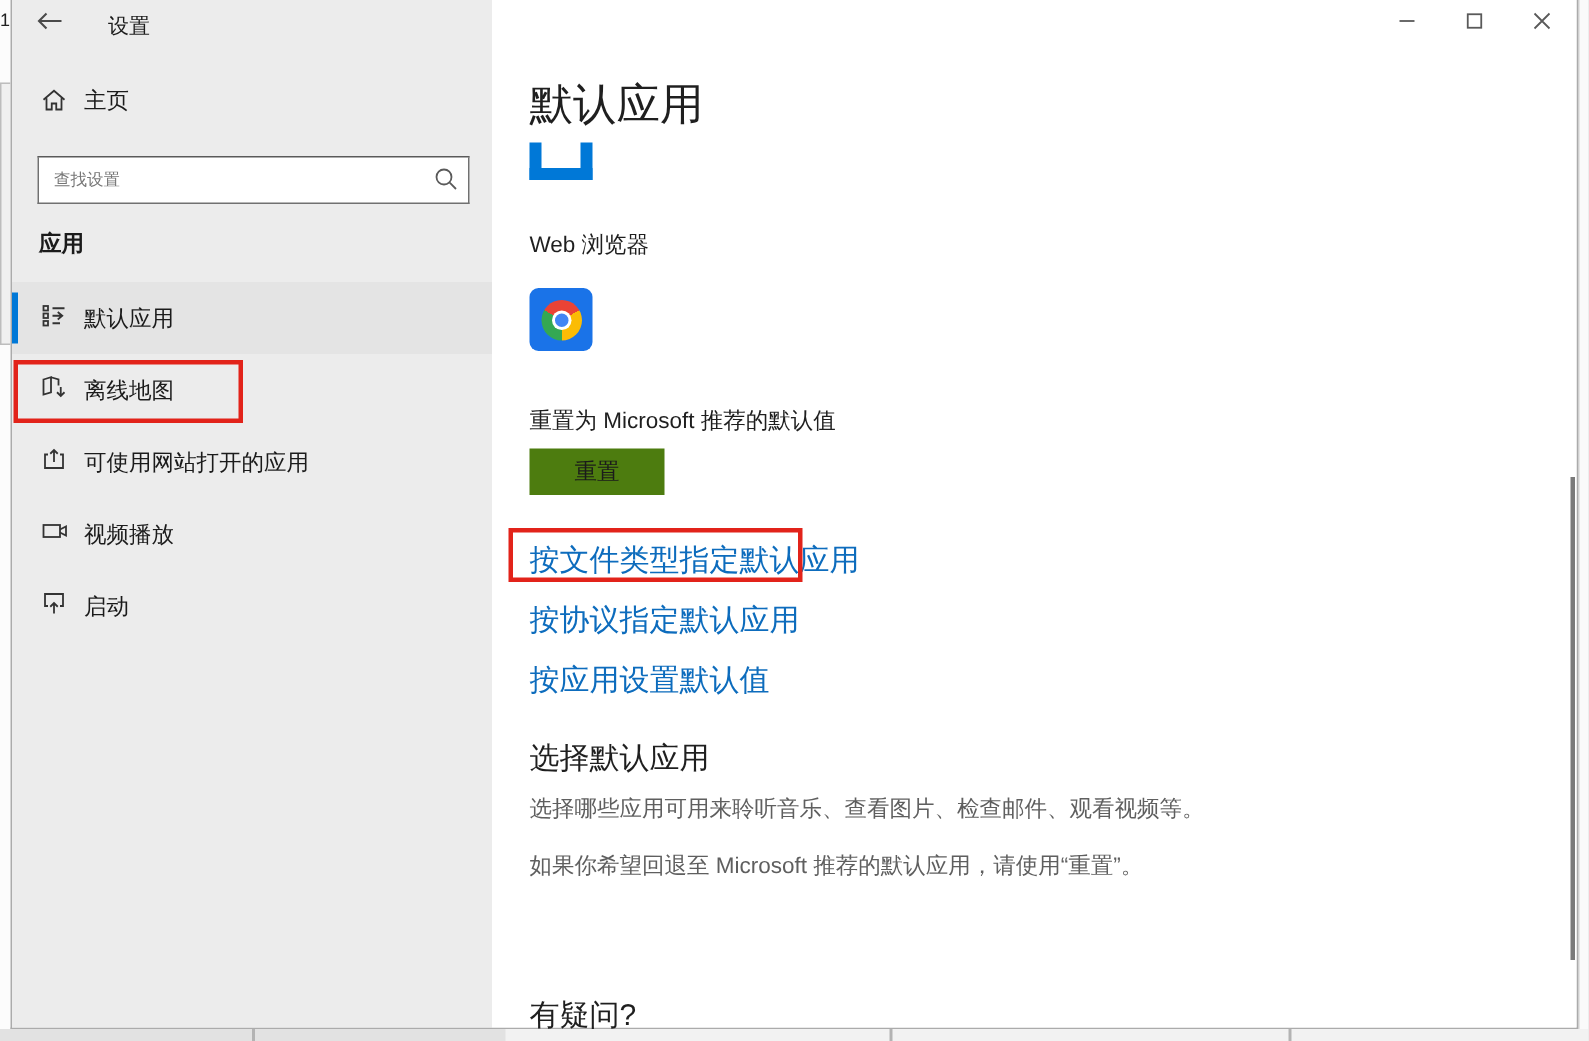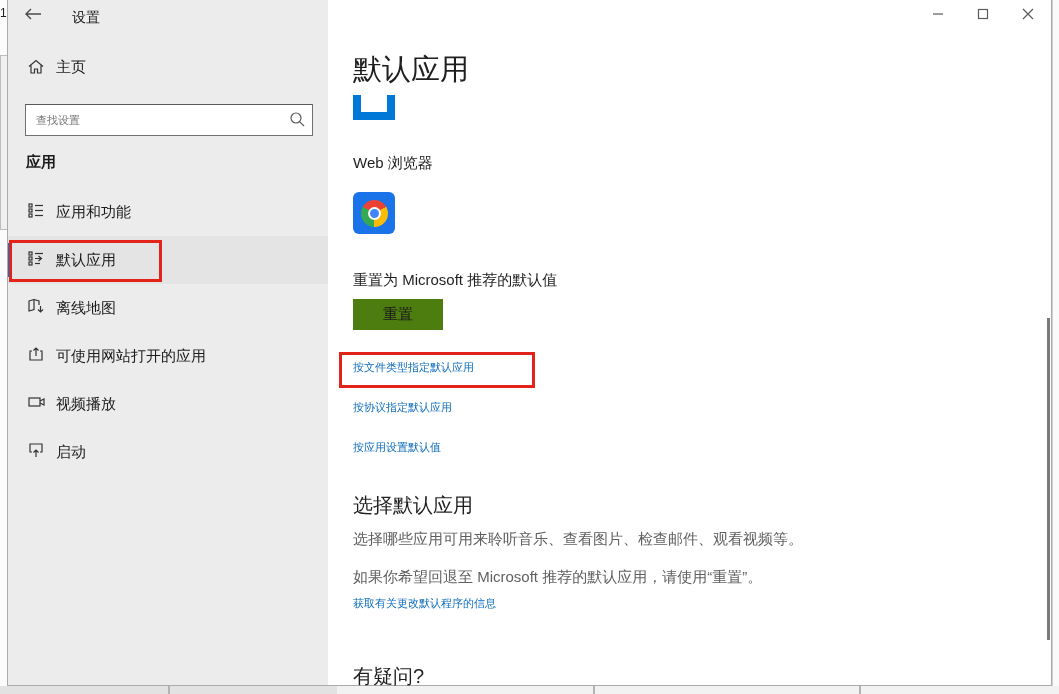--- a/index.html
+++ b/index.html
@@ -60,21 +60,21 @@
   .chrome-ball { position:relative; width:27px; height:27px; border-radius:50%;
                  background:conic-gradient(from 60deg, #fbbc05 0deg 120deg, #34a853 120deg 240deg, #ea4335 240deg 360deg); }
   .chrome-ball::before { content:""; position:absolute; inset:7px; background:#fff; border-radius:50%; }
   .chrome-ball::after  { content:""; position:absolute; inset:9px; background:#4285f4; border-radius:50%; }
   .app-row .app-name { margin-left:10px; margin-top:3px; font-size:15px; color:#1f1f1f; }
 
   .reset-label { position:absolute; left:25px; top:271px; font-size:15px; color:#1f1f1f; }
   .reset-btn { position:absolute; left:25px; top:299px; width:90px; height:31px; background:#4d7c0f; border:none;
                font-size:15px; color:#1b1b1b; cursor:pointer; font-family:inherit; }
 
-  .blue-link { position:absolute; left:25px; font-size:11px; color:#0d6cbd; cursor:pointer; text-decoration:none; }
+  .blue-link { position:absolute; left:25px; font-size:20px; color:#0d6cbd; cursor:pointer; text-decoration:none; }
   .link-1 { top:360px; } .link-2 { top:400px; } .link-3 { top:440px; }
 
   .section-title { position:absolute; left:25px; font-size:20px; font-weight:400; color:#1f1f1f; }
   .choose-title { top:492px; }
   .para { position:absolute; left:25px; font-size:15px; color:#5f5f5f; }
   .para-1 { top:530px; } .para-2 { top:568px; }
   .info-link { top:596px; }
   .question-title { top:663px; }
 
   
@@ -130,33 +130,20 @@
               <circle cx="7" cy="7" r="5" stroke="#5a5a5a" stroke-width="1.2" fill="none"></circle>
               <line x1="10.8" y1="10.8" x2="15" y2="15" stroke="#5a5a5a" stroke-width="1.2"></line>
             </svg>
         </span>
       </div>
 
       <div class="group-header">应用</div>
 
       <div class="nav-list">
 
-        <div class="nav-item">
-          <span class="nav-icon">
-            <svg width="18" height="18" viewBox="0 0 18 18" stroke="#333" stroke-width="1.2" fill="none">
-              <rect x="2" y="3" width="3" height="3"></rect>
-                <line x1="8" y1="4.5" x2="16" y2="4.5"></line>
-              <rect x="2" y="8" width="3" height="3"></rect>
-                <line x1="8" y1="9.5" x2="16" y2="9.5"></line>
-              <rect x="2" y="13" width="3" height="3"></rect>
-                <line x1="8" y1="14.5" x2="16" y2="14.5"></line>
-            </svg>
-          </span>
-          <span class="label">应用和功能</span>
-        </div>
 
         <div class="nav-item selected">
           <span class="accent-bar"></span>
           <span class="nav-icon">
             <svg width="18" height="18" viewBox="0 0 18 18" stroke="#333" stroke-width="1.2" fill="none">
               <rect x="2" y="3" width="3" height="3"></rect>
                 <line x1="8" y1="4.5" x2="16" y2="4.5"></line>
               <rect x="2" y="8" width="3" height="3"></rect>
                 <path d="M8 9.5 H14 M11.5 7 L14.5 9.5 L11.5 12"></path>
               <rect x="2" y="13" width="3" height="3"></rect>
@@ -226,21 +213,20 @@
       <div class="reset-label">重置为 Microsoft 推荐的默认值</div>
       <button class="reset-btn">重置</button>
 
       <a class="blue-link link-1">按文件类型指定默认应用</a>
       <a class="blue-link link-2">按协议指定默认应用</a>
       <a class="blue-link link-3">按应用设置默认值</a>
 
       <div class="section-title choose-title">选择默认应用</div>
       <div class="para para-1">选择哪些应用可用来聆听音乐、查看图片、检查邮件、观看视频等。</div>
       <div class="para para-2">如果你希望回退至 Microsoft 推荐的默认应用，请使用“重置”。</div>
-      <a class="blue-link info-link">获取有关更改默认程序的信息</a>
 
       <div class="section-title question-title">有疑问?</div>
     </div>
 
     <div class="annotation anno-link"></div>
 
     <div class="win-controls">
       <button class="win-btn">
         <span>
           <svg width="12" height="12" viewBox="0 0 12 12">

